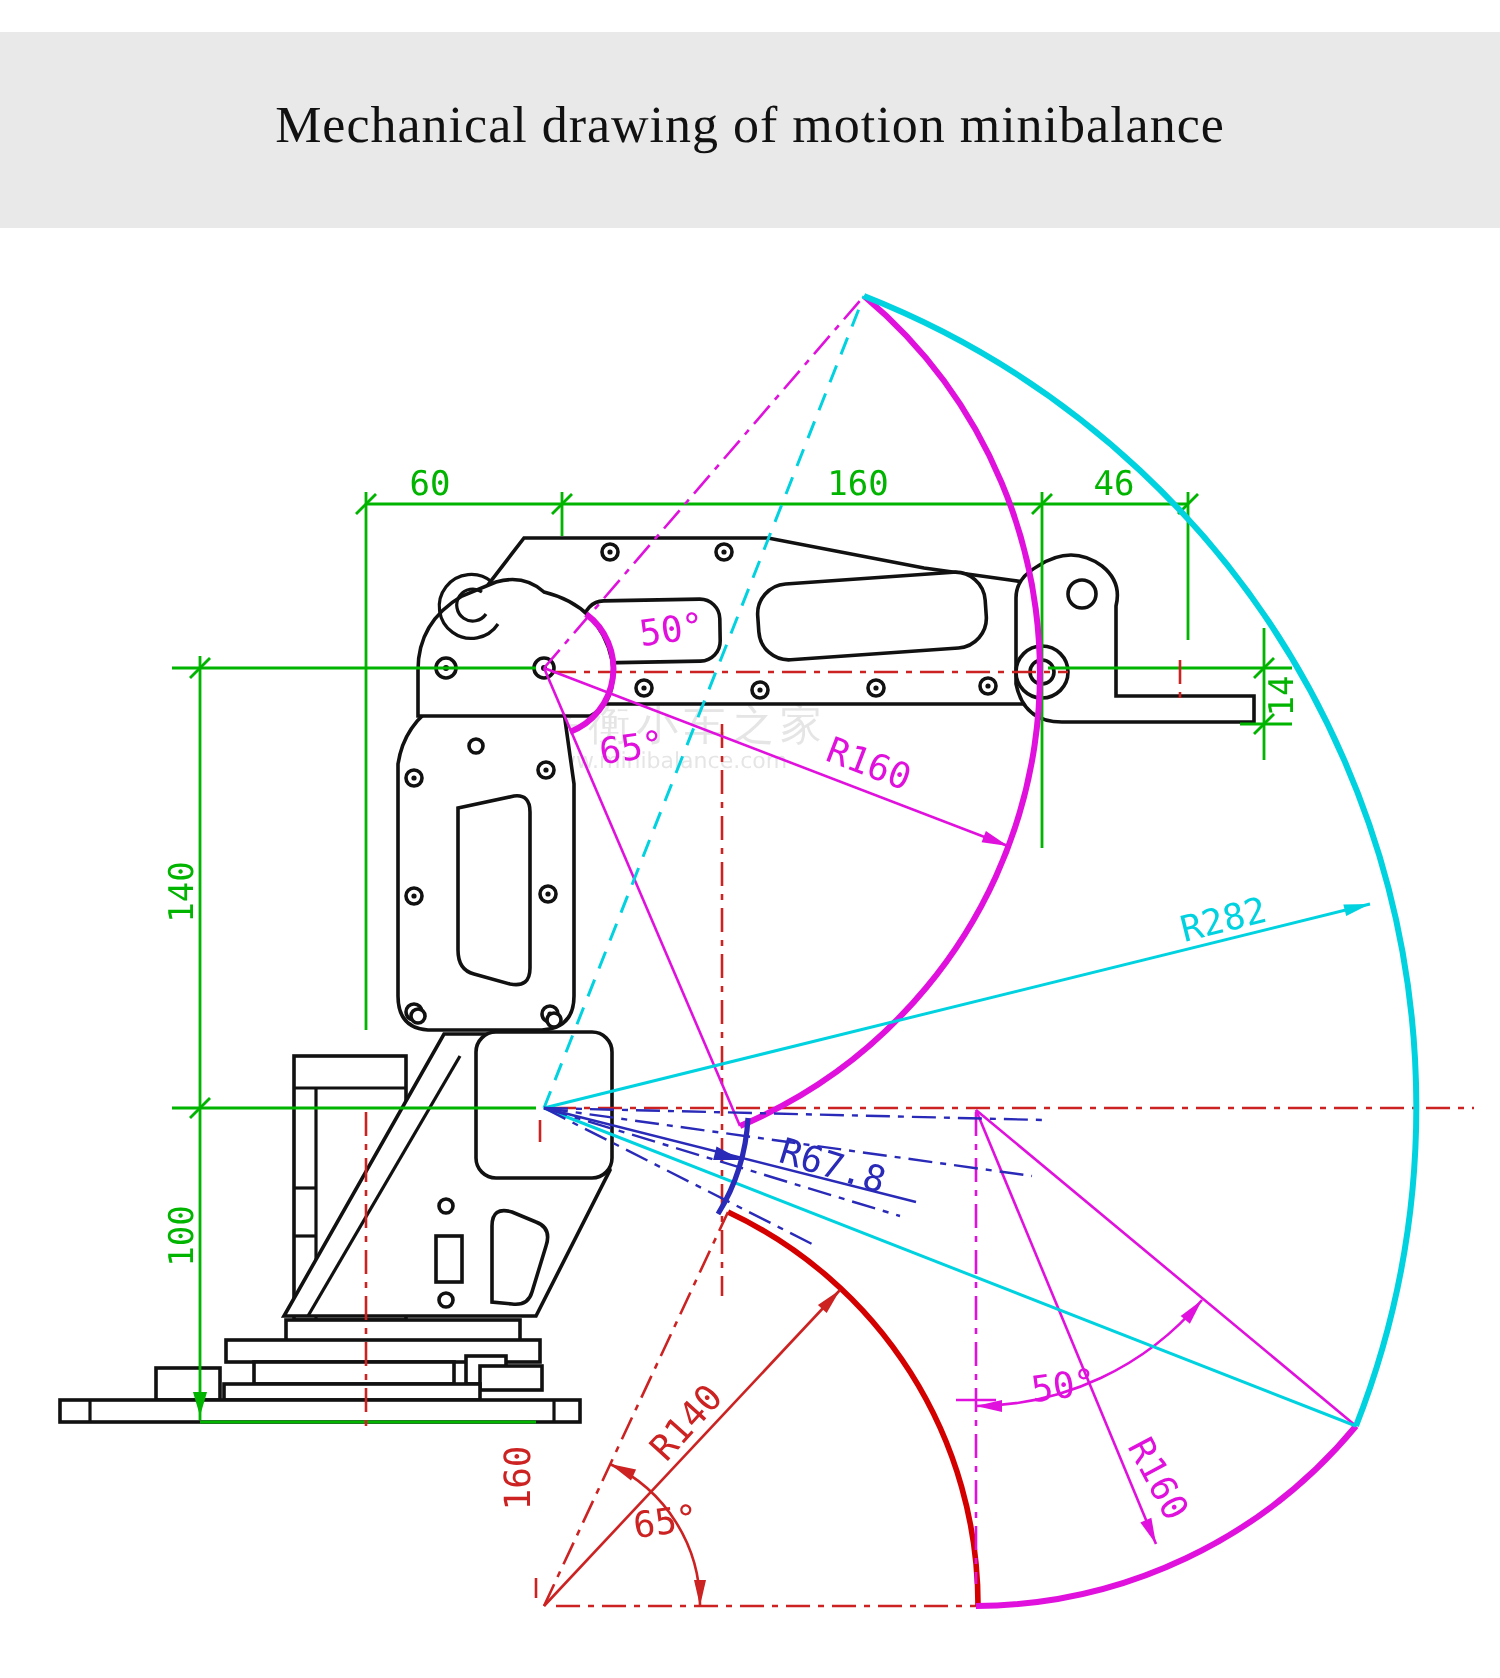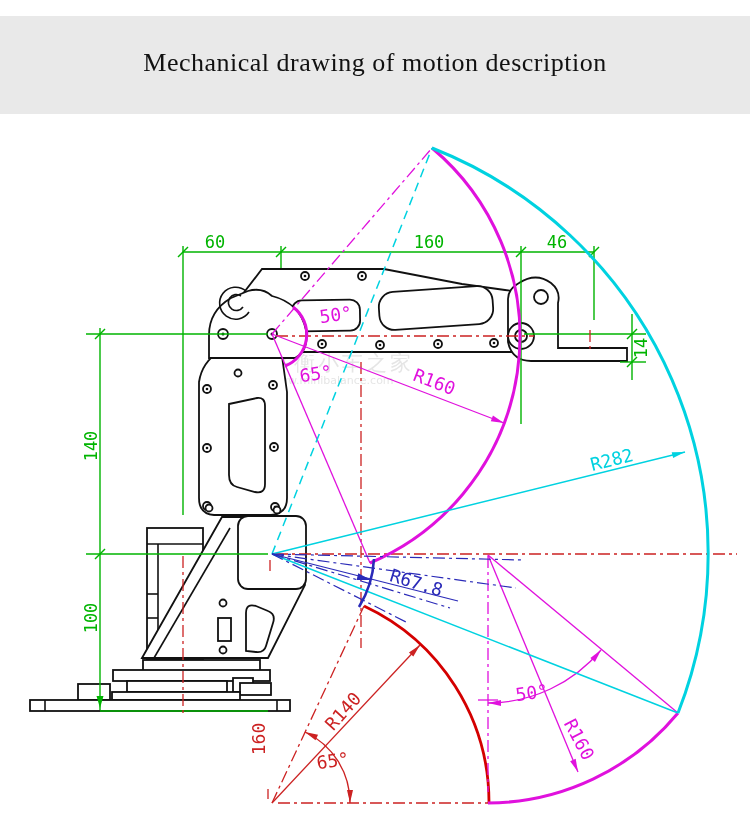--- a/index.html
+++ b/index.html
@@ -30,21 +30,21 @@
   .wm{fill:#d0d0d0;opacity:0.55;font-family:"DejaVu Sans", sans-serif;}
   .dd{stroke-dasharray:12 4 3 4;}
   .dsh{stroke-dasharray:9 6;}
   text{dominant-baseline:middle;}
 </style>
 </head>
 <body>
 
 <div id="stage">
   <div id="titlebar"></div>
-  <div id="title">Mechanical drawing of motion description</div>
+  <div id="title">Mechanical drawing of motion minibalance</div>
 
   <svg width="750" height="839" viewBox="0 0 750 839">
 
     <g>
       <circle cx="247" cy="361" r="14" fill="none" stroke="#d0d0d0" stroke-width="6" opacity="0.5"></circle>
       <path d="M247,347 A14,14 0 0 1 261,361" fill="none" stroke="#ffffff" stroke-width="7" opacity="0.8"></path>
       <text x="264" y="345" class="wm" font-size="10">®</text>
       <text x="270" y="364" class="wm" font-size="21" letter-spacing="3">平衡小车之家</text>
       <text x="270" y="381" class="wm" font-size="11">www.minibalance.com</text>
     </g>

